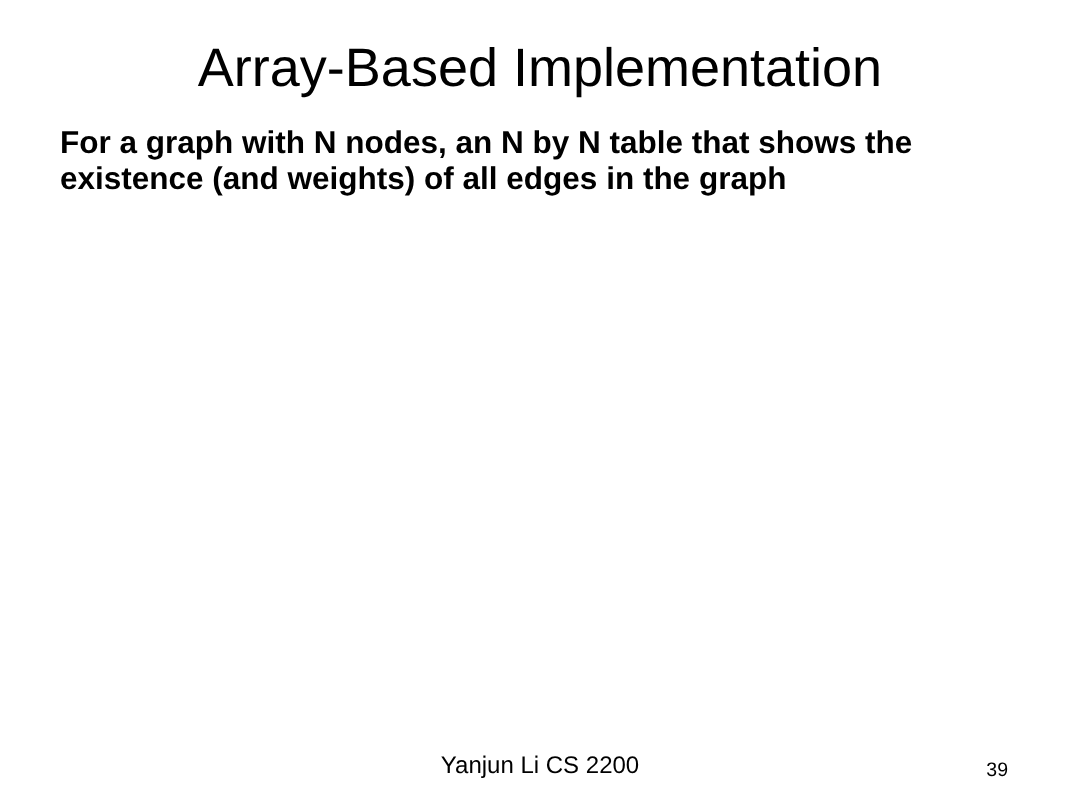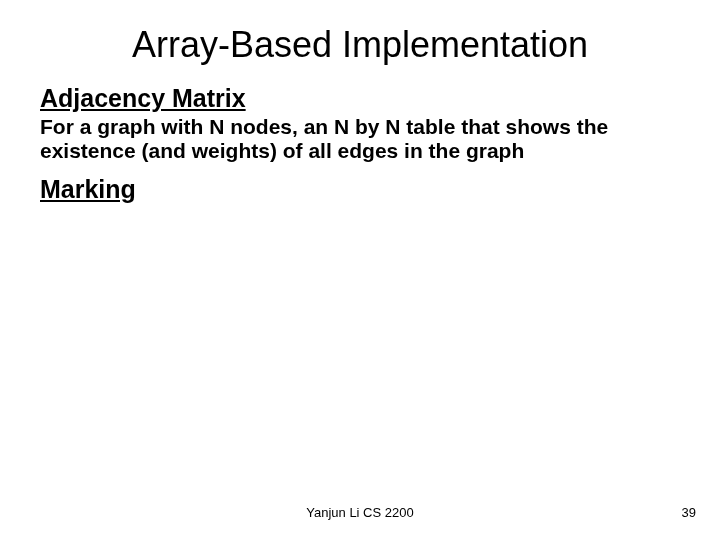--- a/index.html
+++ b/index.html
@@ -1,30 +1,28 @@
 <!DOCTYPE html>
 <html><head>
 <meta charset="utf-8">
 <style>
   * { margin: 0; padding: 0; box-sizing: border-box; }
   html, body { width: 720px; height: 540px; background: #ffffff; font-family: Arial, Helvetica, sans-serif; color: #000; }
   .slide { width: 720px; height: 540px; position: relative; padding: 18px 40px 0 40px; }
   .title { font-size: 36px; font-weight: 400; text-align: center; margin: 6px 0 18px 0; letter-spacing: 0px; }
   .subhead { font-size: 25px; font-weight: bold; text-decoration: underline; margin-top: 4px; margin-bottom: 2px; }
   .body { font-size: 21px; font-weight: 700; line-height: 1.15; margin-bottom: 12px; }
-  .footer-center { position: absolute; bottom: 20px; left: 0; width: 100%; text-align: center; font-size: 13px; }
-  .footer-right { position: absolute; bottom: 20px; right: 24px; font-size: 13px; }
+  .footer-center { position: absolute; bottom: 20px; left: 0; width: 100%; text-align: center; font-size: 16px; }
+  .footer-right { position: absolute; bottom: 20px; right: 48px; font-size: 13px; }
 </style>
 </head>
 <body>
 
 <div class="slide">
   <h1 class="title">Array-Based Implementation</h1>
 
-  <div class="subhead">Adjacency Matrix</div>
   <div class="body">For a graph with N nodes, an N by N table that shows the existence (and weights) of all edges in the graph</div>
 
 
-  <div class="subhead">Marking</div>
 
   <div class="footer-center">Yanjun Li CS 2200</div>
   <div class="footer-right">39</div>
 </div>
 
 </body></html>

